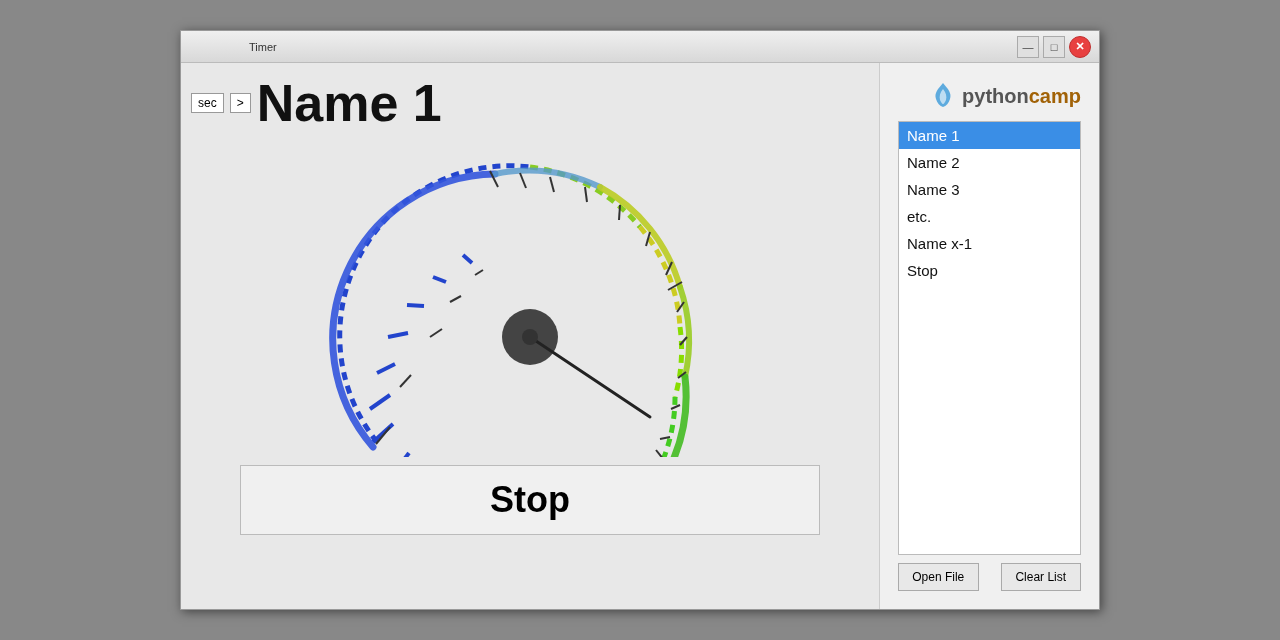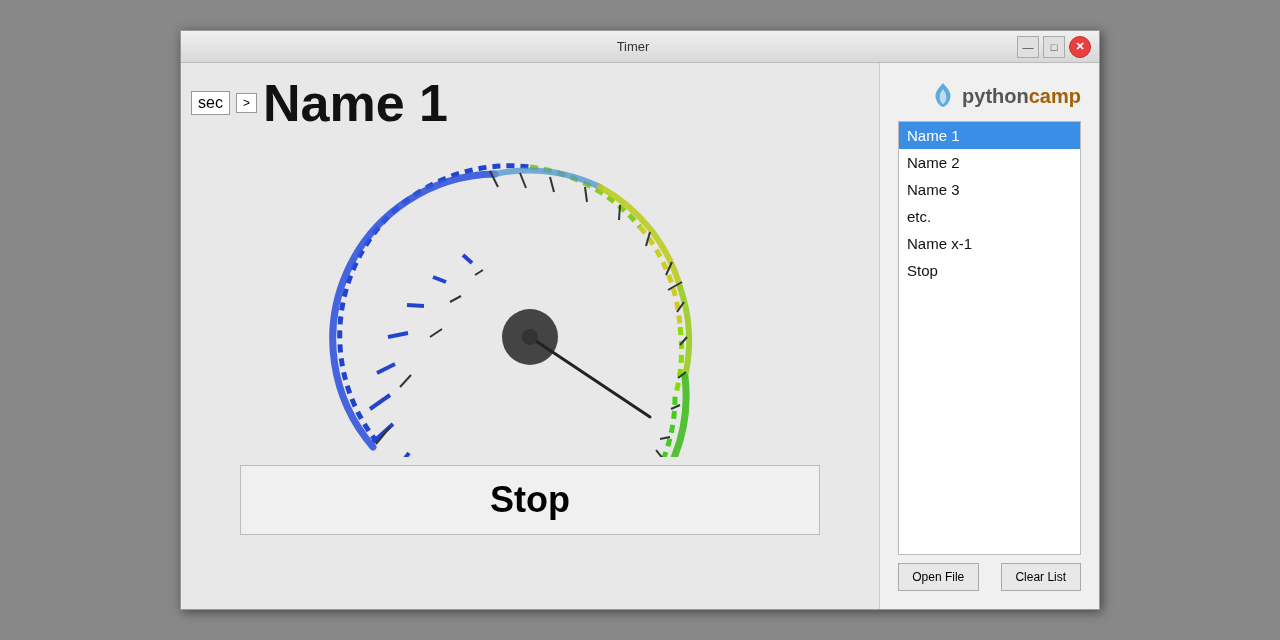--- a/index.html
+++ b/index.html
@@ -26,22 +26,21 @@
       height: 32px;
       display: flex;
       align-items: center;
       justify-content: space-between;
       padding: 0 8px;
       border-bottom: 1px solid #bbb;
       flex-shrink: 0;
     }
     .titlebar-title {
       flex: 1;
-      text-align: center;
-      font-size: 13px;
+      font-size: 11px;
       color: #333;
     }
     .titlebar-controls {
       display: flex;
       gap: 4px;
       align-items: center;
     }
     .win-btn {
       width: 22px;
       height: 22px;
@@ -78,21 +77,21 @@
       display: flex;
       align-items: center;
       gap: 6px;
       align-self: flex-start;
       margin-bottom: 4px;
     }
     .unit-btn {
       border: 1px solid #999;
       background: white;
       padding: 2px 6px;
-      font-size: 16px;
+      font-size: 12px;
       cursor: pointer;
     }
     .arrow-btn {
       border: 1px solid #999;
       background: white;
       padding: 2px 6px;
       font-size: 12px;
       cursor: pointer;
     }
     .current-name {

